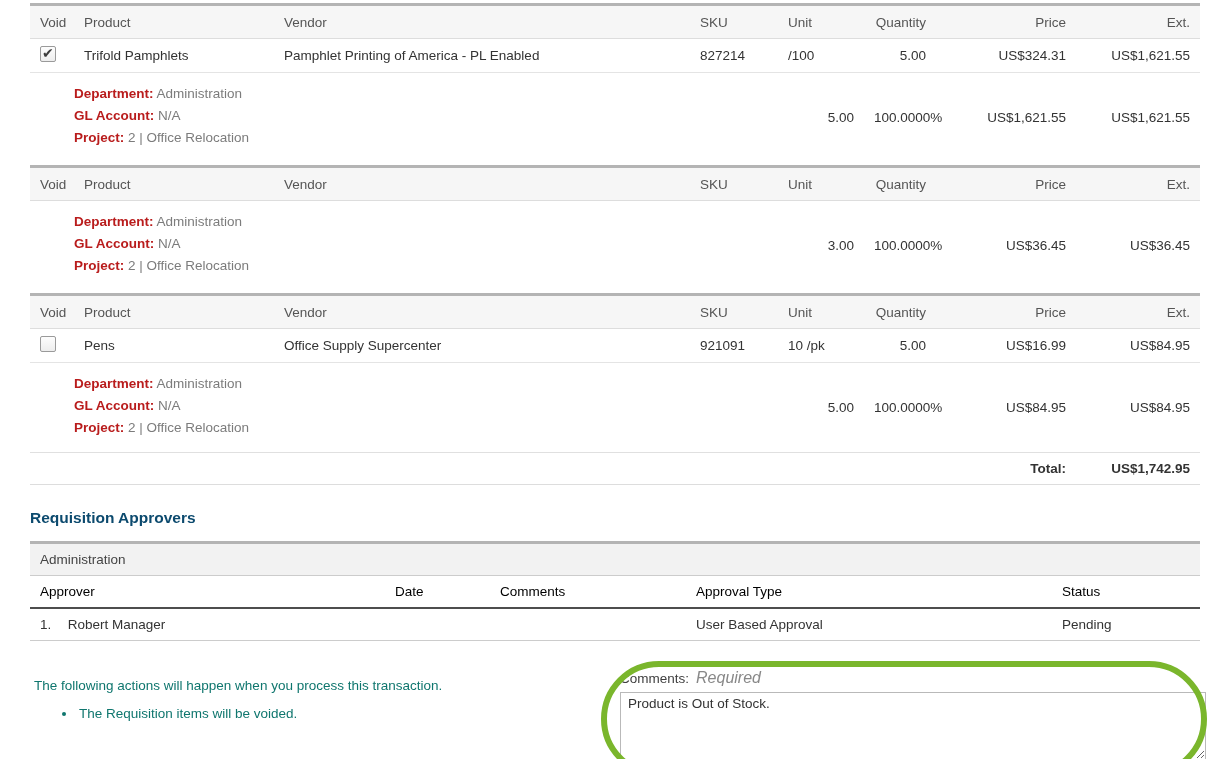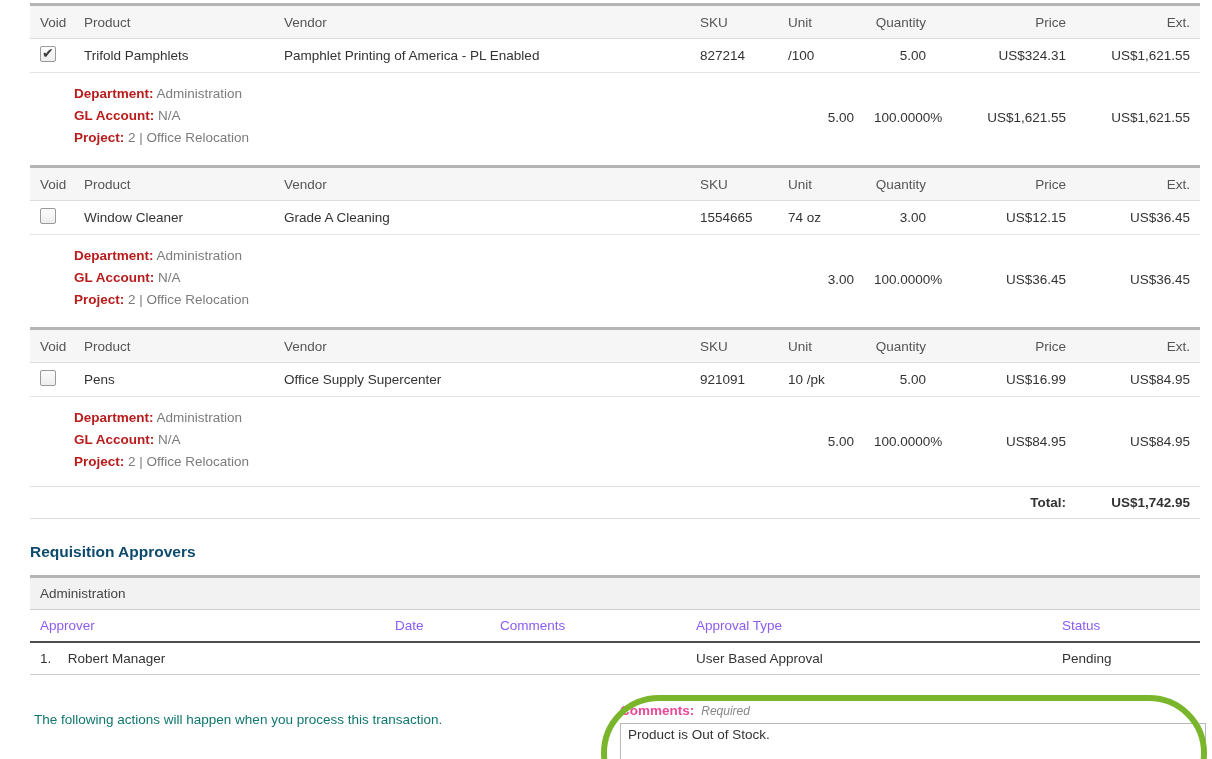--- a/index.html
+++ b/index.html
@@ -34,32 +34,32 @@
   .cb.checked::after { content: "✔"; position: absolute; left: 1px; top: -2px; font-size: 14px; color: #3c3c3c; }
 
   
   h2.section-heading { color: #0c4a6e; font-size: 15.5px; font-weight: 700; margin: 24px 0 14px 0; }
   table.approvers { width: 100%; border-collapse: collapse; border-top: 3px solid #b4b4b4; table-layout: fixed; }
   table.approvers col.a-approver { width: 355px; }
   table.approvers col.a-date { width: 105px; }
   table.approvers col.a-comments { width: 196px; }
   table.approvers col.a-type { width: 366px; }
   td.group-cell { background: #f2f2f2; color: #444; padding: 8px 10px; border-bottom: 1px solid #ccc; }
-  tr.approver-head td { color: #8b5cf6; padding: 8px 10px; border-bottom: 2px solid #4d4d4d; cursor: pointer; }
+  tr.approver-head td { color: #000000; padding: 8px 10px; border-bottom: 2px solid #4d4d4d; cursor: pointer; }
   tr.approver-row td { padding: 8px 10px; border-bottom: 1px solid #ccc; color: #333; }
   .idx { display: inline-block; min-width: 24px; }
 
   
   .bottom-area { position: relative; height: 148px; }
   .actions-note { position: absolute; left: 4px; top: 37px; color: #0f766e; }
   .actions-note ul { margin: 13px 0 0 43px; }
   .actions-note li { margin: 0; padding-left: 2px; }
   .comments-block { position: absolute; left: 590px; top: 28px; width: 586px; }
-  .comments-label { color: #ec4899; font-weight: bold; }
-  .required-hint { font-style: italic; font-size: 12px; color: #888; margin-left: 7px; }
+  .comments-label { color: #404040; }
+  .required-hint { font-style: italic; font-size: 16px; color: #888; margin-left: 7px; }
   .comments-block textarea { margin-top: 5px; width: 586px; height: 68px; border: 1px solid #b9b9b9; background: #fff;
       font-family: "Liberation Sans", "DejaVu Sans", sans-serif; font-size: 13.5px; color: #333; padding: 3px 7px; resize: both; }
   .annotation-ellipse { position: absolute; left: 571px; top: 20px; width: 606px; height: 116px;
       border: 6px solid #7ab62c; border-radius: 58px; pointer-events: none; }
 </style>
 </head>
 <body>
 
 <div class="page">
 
@@ -127,30 +127,20 @@
         <tr>
       <th>Void</th>
       <th>Product</th>
       <th>Vendor</th>
       <th>SKU</th>
       <th>Unit</th>
       <th class="num">Quantity</th>
       <th class="num">Price</th>
       <th class="num">Ext.</th>
     </tr>
-    <tr class="product-row">
-      <td><span class="cb"></span></td>
-      <td>Window Cleaner</td>
-      <td>Grade A Cleaning</td>
-      <td>1554665</td>
-      <td>74 oz</td>
-      <td class="num">3.00</td>
-      <td class="num">US$12.15</td>
-      <td class="num">US$36.45</td>
-    </tr>
     <tr class="detail-row">
       <td colspan="3">
         <div class="detail-block">
           <div><span class="lbl">Department:</span> <span class="val">Administration</span></div>
           <div><span class="lbl">GL Account:</span> <span class="val">N/A</span></div>
           <div><span class="lbl">Project:</span> <span class="val">2 | Office Relocation</span></div>
         </div>
       </td>
       <td></td>
       <td class="num">3.00</td>
@@ -245,20 +235,23 @@
       <td></td>
       <td>User Based Approval</td>
       <td>Pending</td>
     </tr>
   </tbody>
     </table>
 
   <div class="bottom-area">
     <div class="actions-note">
       <div>The following actions will happen when you process this transaction.</div>
+      <ul>
+        <li>The Requisition items will be voided.</li>
+      </ul>
     </div>
 
     <div class="comments-block">
       <div>
         <span class="comments-label">Comments:</span><span class="required-hint">Required</span>
       </div>
       <textarea style="">Product is Out of Stock.</textarea>
     </div>
 
     <div class="annotation-ellipse"></div>

